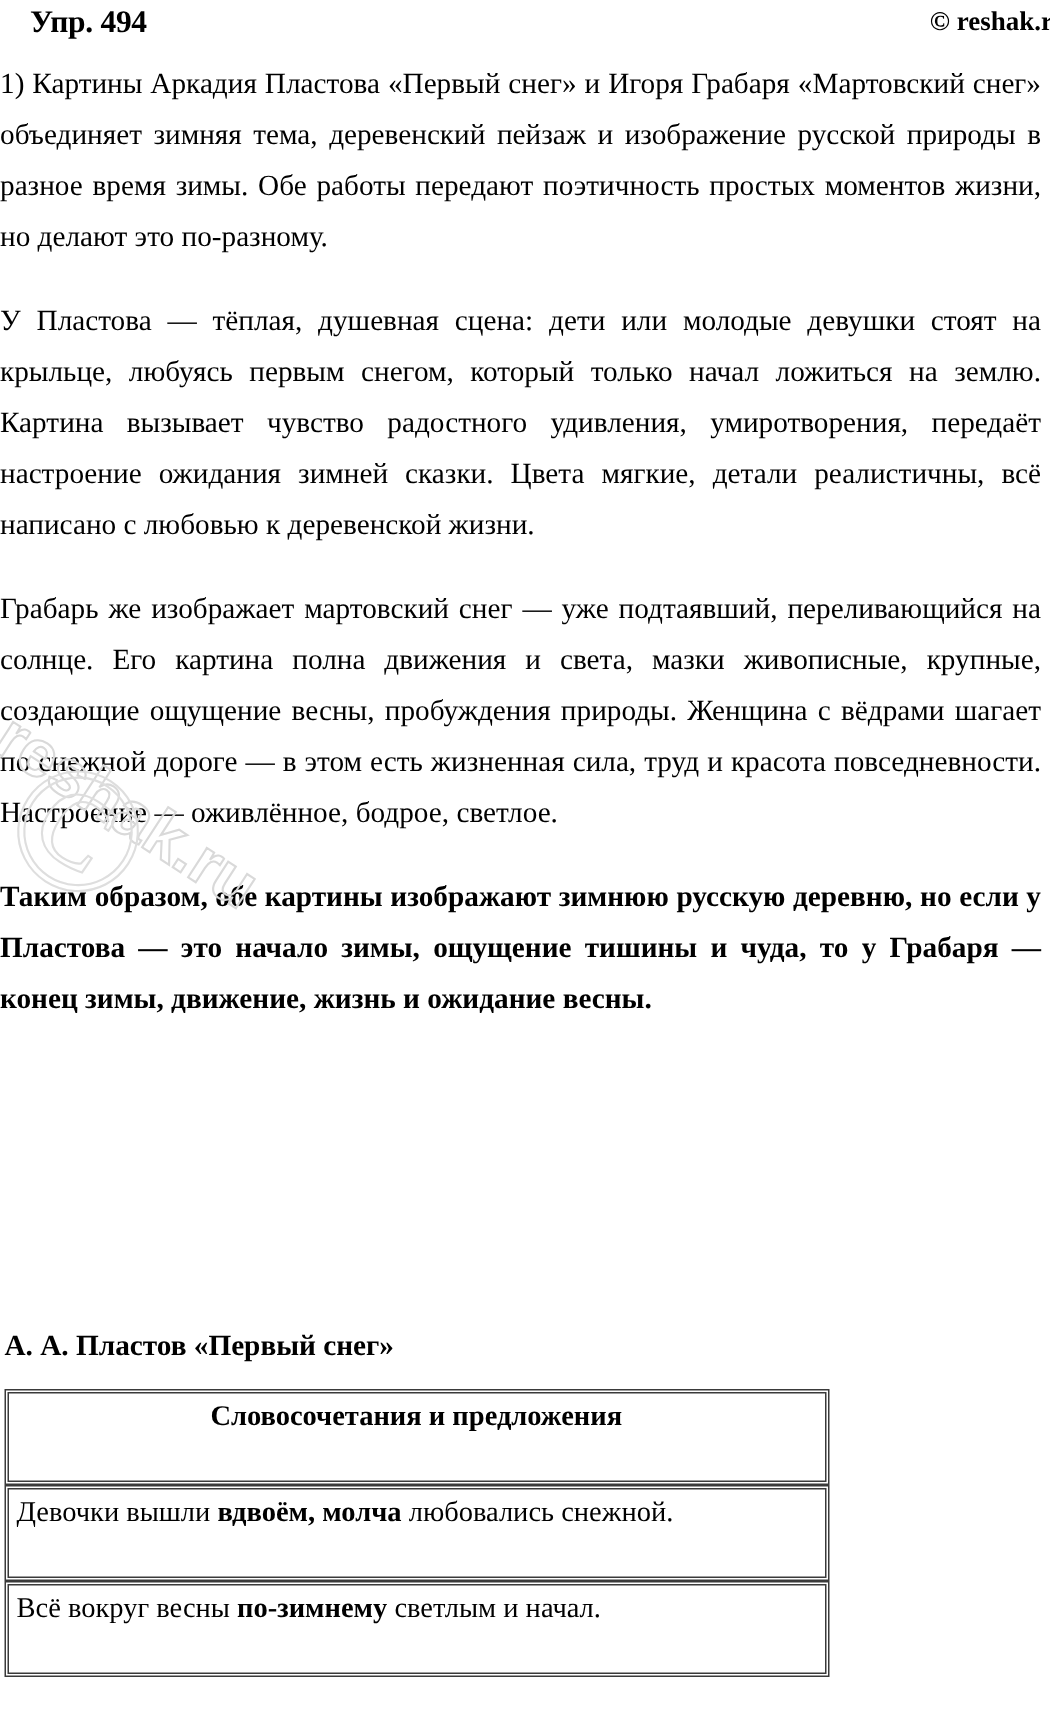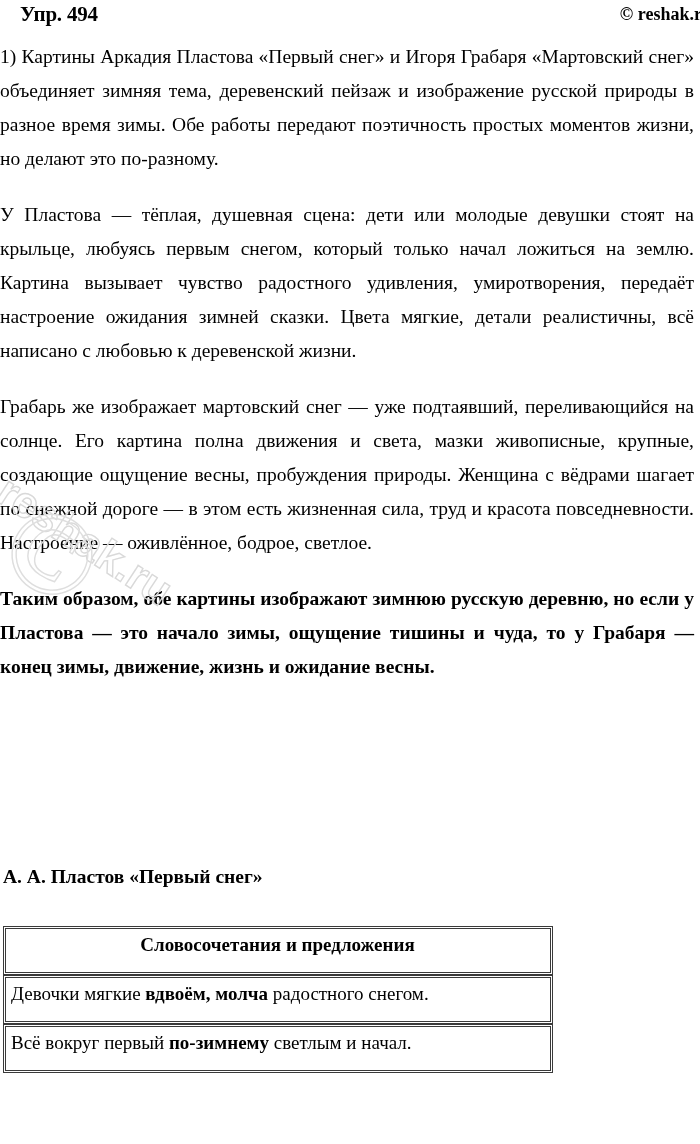--- a/index.html
+++ b/index.html
@@ -85,40 +85,40 @@
     height: 180px;
     pointer-events: none;
     z-index: 5;
   }
   .watermark svg { display: block; overflow: visible; }
 
   
   .heading-block {
     position: absolute;
     left: 3px;
-    top: 863px;
+    top: 884px;
     width: 694px;
   }
 
   
   .table-wrap {
     position: absolute;
     left: 3px;
     top: 926px;
     width: 550px;
   }
   table.phrases {
     width: 550px;
     border-collapse: separate;
     border-spacing: 0;
     table-layout: fixed;
   }
   table.phrases td {
     border: 3px double #3a3a3a;
-    height: 49px;
+    height: 64px;
     padding: 3px 6px 3px 5px;
     font-size: 19px;
     line-height: 26px;
     vertical-align: top;
     box-sizing: border-box;
   }
   table.phrases td.header-cell {
     text-align: center;
     font-weight: bold;
     font-size: 19px;
@@ -161,25 +161,25 @@
   </div>
 
   <div class="table-wrap">
     <table class="phrases">
       <tbody>
         <tr>
           <td class="header-cell">Словосочетания и предложения</td>
         </tr>
         <tr>
           <td>
-            <span>Девочки мягкие </span><b>вдвоём, молча</b><span> радостного снегом.</span>
+            <span>Девочки вышли </span><b>вдвоём, молча</b><span> любовались снежной.</span>
           </td>
         </tr>
         <tr>
           <td>
-            <span>Всё вокруг первый </span><b>по-зимнему</b><span> светлым и начал.</span>
+            <span>Всё вокруг весны </span><b>по-зимнему</b><span> светлым и начал.</span>
           </td>
         </tr>
       </tbody>
     </table>
   </div>
 
 </div>
 
 </body></html>

